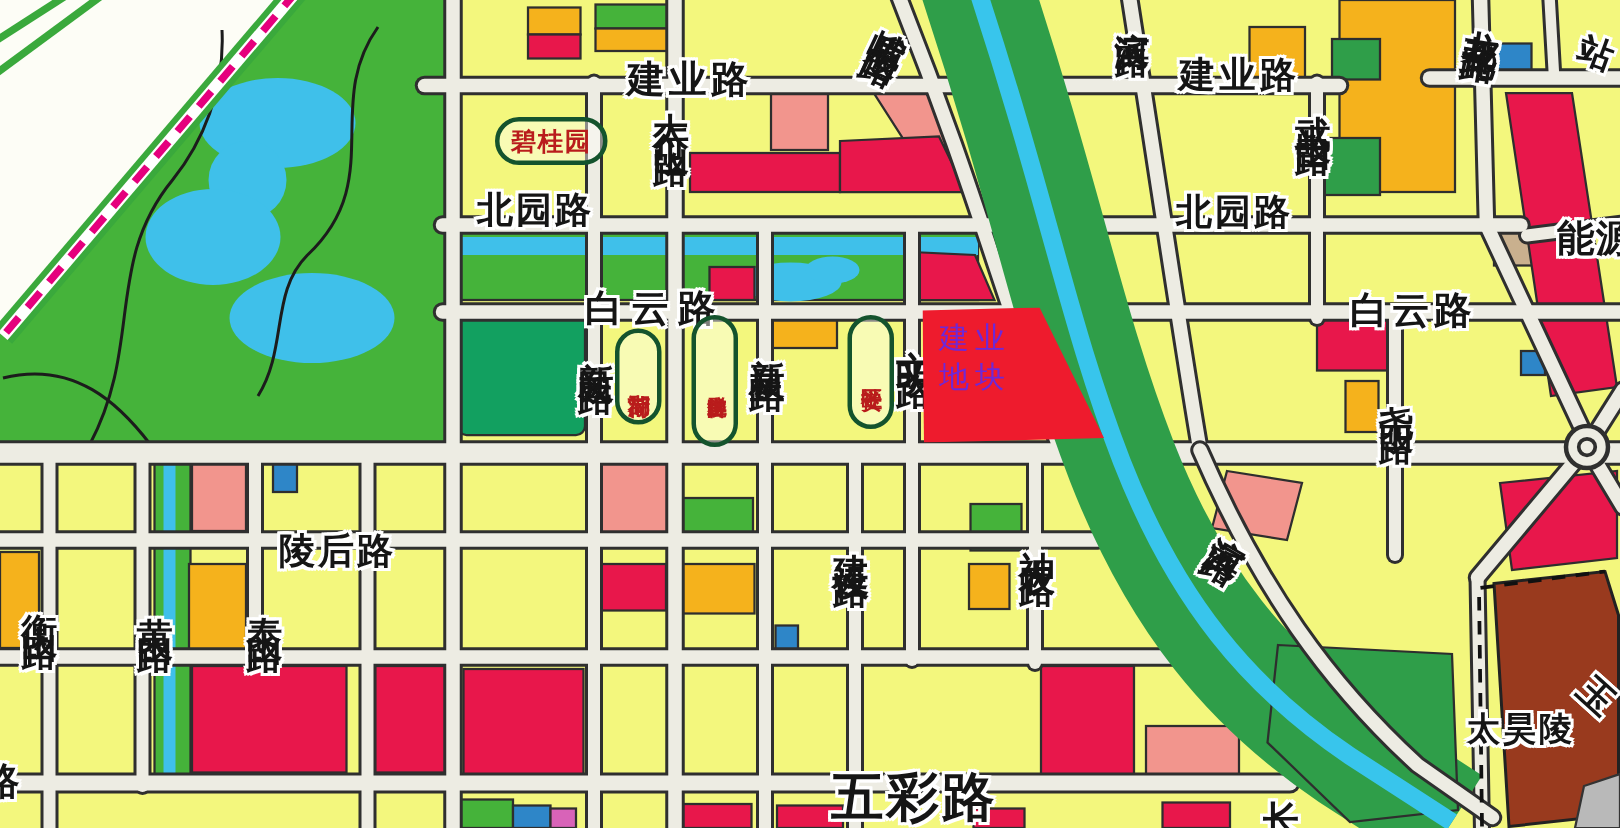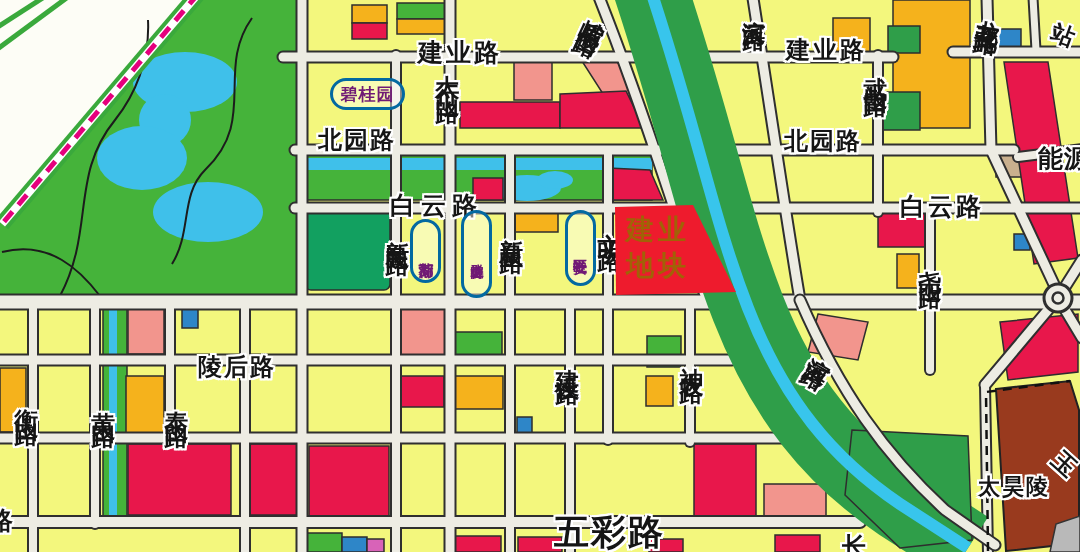--- a/index.html
+++ b/index.html
@@ -5,26 +5,26 @@
   html,body{margin:0;padding:0;background:#ddd;}
   .stage{position:relative;width:1080px;height:552px;overflow:hidden;background:#f3f77d;
          font-family:"DejaVu Sans",sans-serif;}
   .stage svg{position:absolute;left:0;top:0;z-index:0;}
   .lbl{position:absolute;z-index:4;font-weight:bold;color:#151515;white-space:nowrap;line-height:1.05;
        text-shadow:2px 0 0 #fff,-2px 0 0 #fff,0 2px 0 #fff,0 -2px 0 #fff,
                    1.5px 1.5px 0 #fff,-1.5px 1.5px 0 #fff,1.5px -1.5px 0 #fff,-1.5px -1.5px 0 #fff,
                    2px 2px 0 #fff,-2px -2px 0 #fff,-2px 2px 0 #fff,2px -2px 0 #fff;}
   .lbl.v{writing-mode:vertical-rl;text-orientation:upright;}
   .lbl.under{z-index:1;}
-  .oval{position:absolute;z-index:6;border:3px solid #0369a1;border-radius:22px;color:#701a75;
+  .oval{position:absolute;z-index:6;border:3px solid #14532d;border-radius:22px;color:#b91c1c;
         font-weight:bold;background:rgba(255,255,248,.45);display:flex;align-items:center;
         justify-content:center;text-align:center;box-sizing:border-box;}
   .oval.v{writing-mode:vertical-rl;text-orientation:upright;}
   .jy-parcel{position:absolute;z-index:5;background:#ee1b2d;}
-  .jy-text{position:absolute;z-index:6;color:#a16207;font-weight:bold;font-size:28px;
+  .jy-text{position:absolute;z-index:6;color:#6d28d9;font-weight:normal;font-size:20px;
            letter-spacing:4px;line-height:1.3;}
 </style>
 </head>
 <body>
 
 <div class="stage">
 
 <svg width="1080" height="552" viewBox="0 0 1080 552">
 
   <rect x="0" y="0" width="1080" height="552" fill="#f3f77d"></rect>
@@ -199,21 +199,21 @@
     <polygon points="1050,552 1056,524 1080,516 1080,552" fill="#b9b9b9" stroke="#333" stroke-width="1.5"></polygon>
   </g>
 </svg>
 
 <div class="lbl" style="left:418px;top:40px;font-size:25px;letter-spacing:3px">建业路</div>
 <div class="lbl" style="left:786px;top:38px;font-size:24px;letter-spacing:3px">建业路</div>
 <div class="lbl" style="left:318px;top:128px;font-size:24px;letter-spacing:2px">北园路</div>
 <div class="lbl" style="left:784px;top:129px;font-size:24px;letter-spacing:2px">北园路</div>
 <div class="lbl" style="left:390px;top:193px;font-size:25px;letter-spacing:6px">白云路</div>
 <div class="lbl" style="left:900px;top:194px;font-size:25px;letter-spacing:3px">白云路</div>
-<div class="lbl" style="left:198px;top:355px;font-size:24px;letter-spacing:2px">陵后路</div>
+<div class="lbl" style="left:186px;top:355px;font-size:24px;letter-spacing:2px">陵后路</div>
 <div class="lbl" style="left:554px;top:514px;font-size:35px;letter-spacing:2px">五彩路</div>
 <div class="lbl" style="left:978px;top:475px;font-size:22px;letter-spacing:2px">太昊陵</div>
 <div class="lbl" style="left:1038px;top:146px;font-size:25px;letter-spacing:1px">能源</div>
 <div class="lbl" style="left:842px;top:534px;font-size:25px">长</div>
 <div class="lbl" style="left:-12px;top:508px;font-size:25px">路</div>
 
 <div class="lbl v" style="left:434px;top:55px;font-size:24px;letter-spacing:9px">太行山路</div>
 <div class="lbl v" style="left:384px;top:222px;font-size:24px;letter-spacing:6px">新民路</div>
 <div class="lbl v" style="left:498px;top:220px;font-size:24px;letter-spacing:6px">新星路</div>
 <div class="lbl v under" style="left:596px;top:214px;font-size:24px;letter-spacing:8px">文明路</div>

